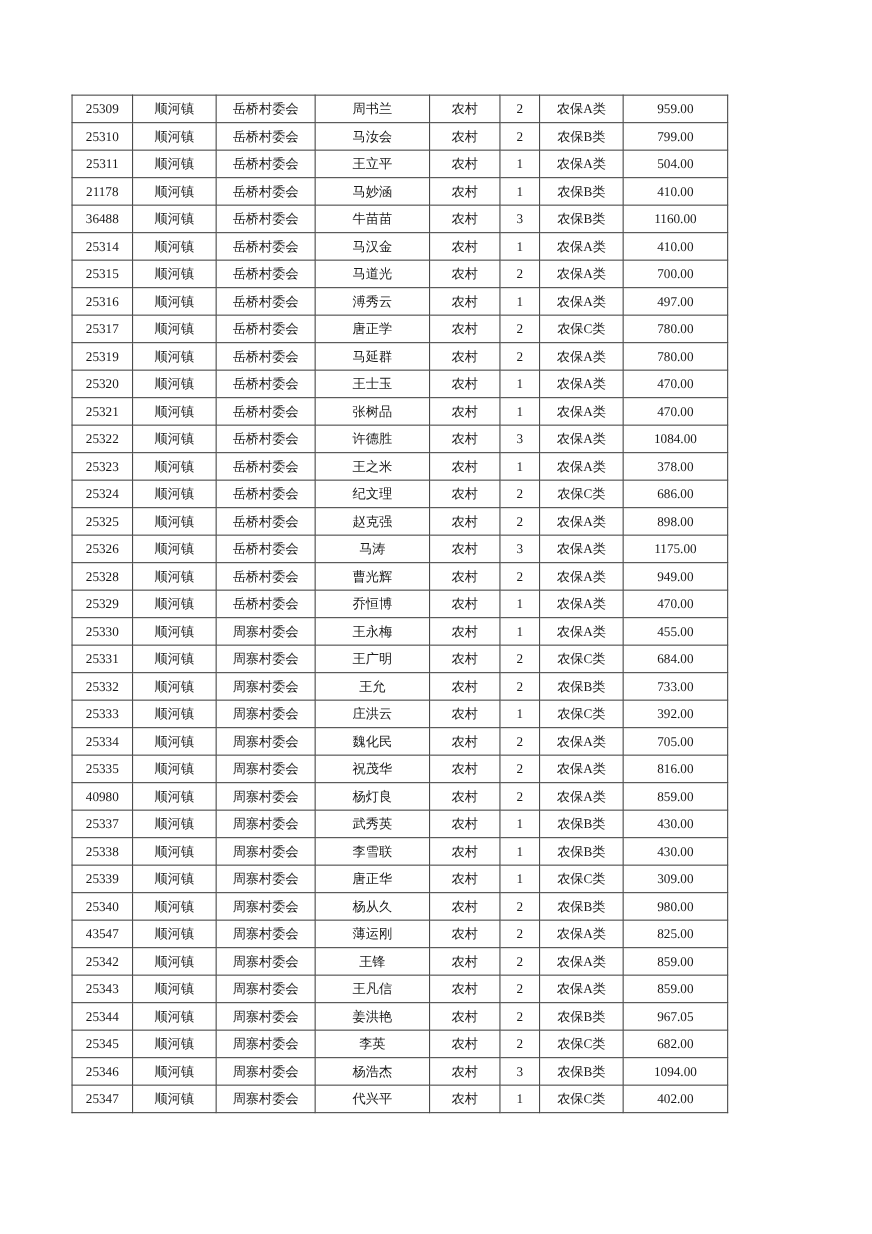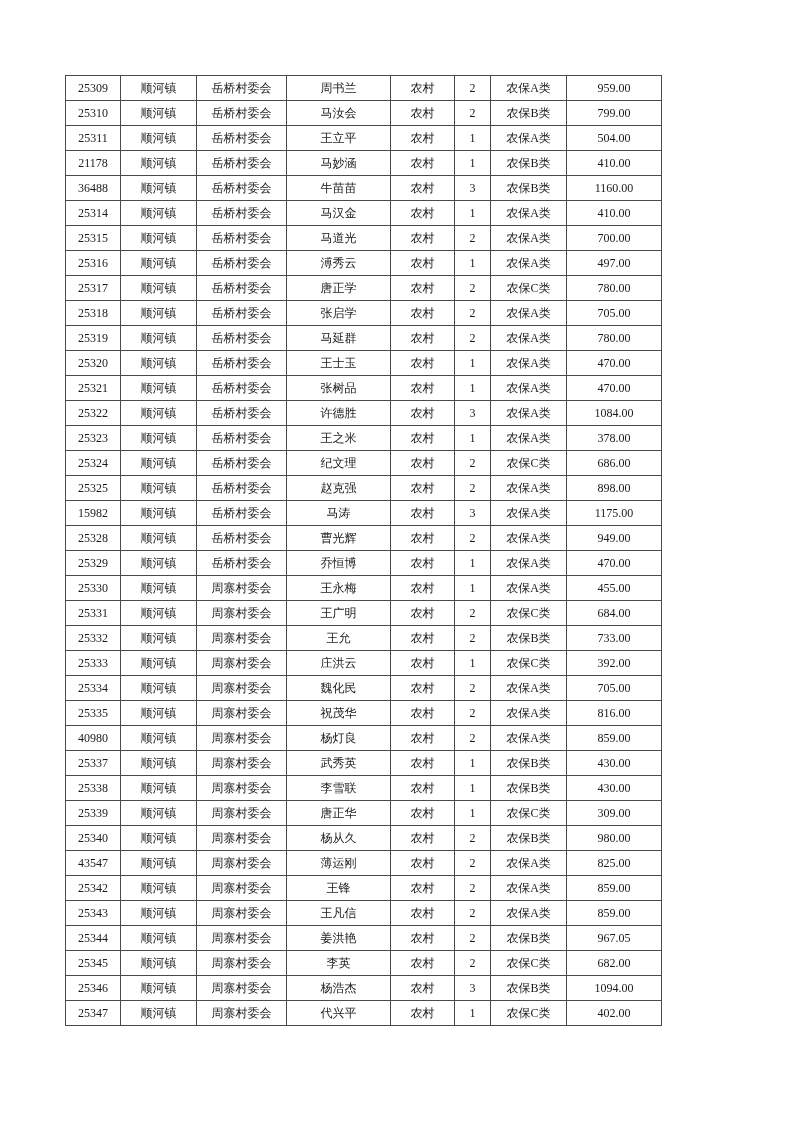--- a/index.html
+++ b/index.html
@@ -11,21 +11,21 @@
     height: 1122px;
     position: relative;
     overflow: hidden;
     background: var(--page-bg, #ffffff);
     color: var(--text-color, #1a1a1a);
     font-family: "Liberation Serif", "DejaVu Serif", serif;
   }
   .data-table {
     position: absolute;
     left: 65px;
-    top: 75px;
+    top: 86px;
     width: 596px;
     border-collapse: collapse;
     table-layout: fixed;
   }
   .data-table td {
     border: 1px solid var(--border-color, #4a4a4a);
     height: 24px;
     text-align: center;
     vertical-align: middle;
     font-size: 12px;
@@ -134,30 +134,20 @@
         <td>25317</td>
         <td>顺河镇</td>
         <td>岳桥村委会</td>
         <td>唐正学</td>
         <td>农村</td>
         <td>2</td>
         <td>农保C类</td>
         <td>780.00</td>
       </tr>
       <tr>
-        <td>25318</td>
-        <td>顺河镇</td>
-        <td>岳桥村委会</td>
-        <td>张启学</td>
-        <td>农村</td>
-        <td>2</td>
-        <td>农保A类</td>
-        <td>705.00</td>
-      </tr>
-      <tr>
         <td>25319</td>
         <td>顺河镇</td>
         <td>岳桥村委会</td>
         <td>马延群</td>
         <td>农村</td>
         <td>2</td>
         <td>农保A类</td>
         <td>780.00</td>
       </tr>
       <tr>
@@ -214,21 +204,21 @@
         <td>25325</td>
         <td>顺河镇</td>
         <td>岳桥村委会</td>
         <td>赵克强</td>
         <td>农村</td>
         <td>2</td>
         <td>农保A类</td>
         <td>898.00</td>
       </tr>
       <tr>
-        <td>15982</td>
+        <td>25326</td>
         <td>顺河镇</td>
         <td>岳桥村委会</td>
         <td>马涛</td>
         <td>农村</td>
         <td>3</td>
         <td>农保A类</td>
         <td>1175.00</td>
       </tr>
       <tr>
         <td>25328</td>

